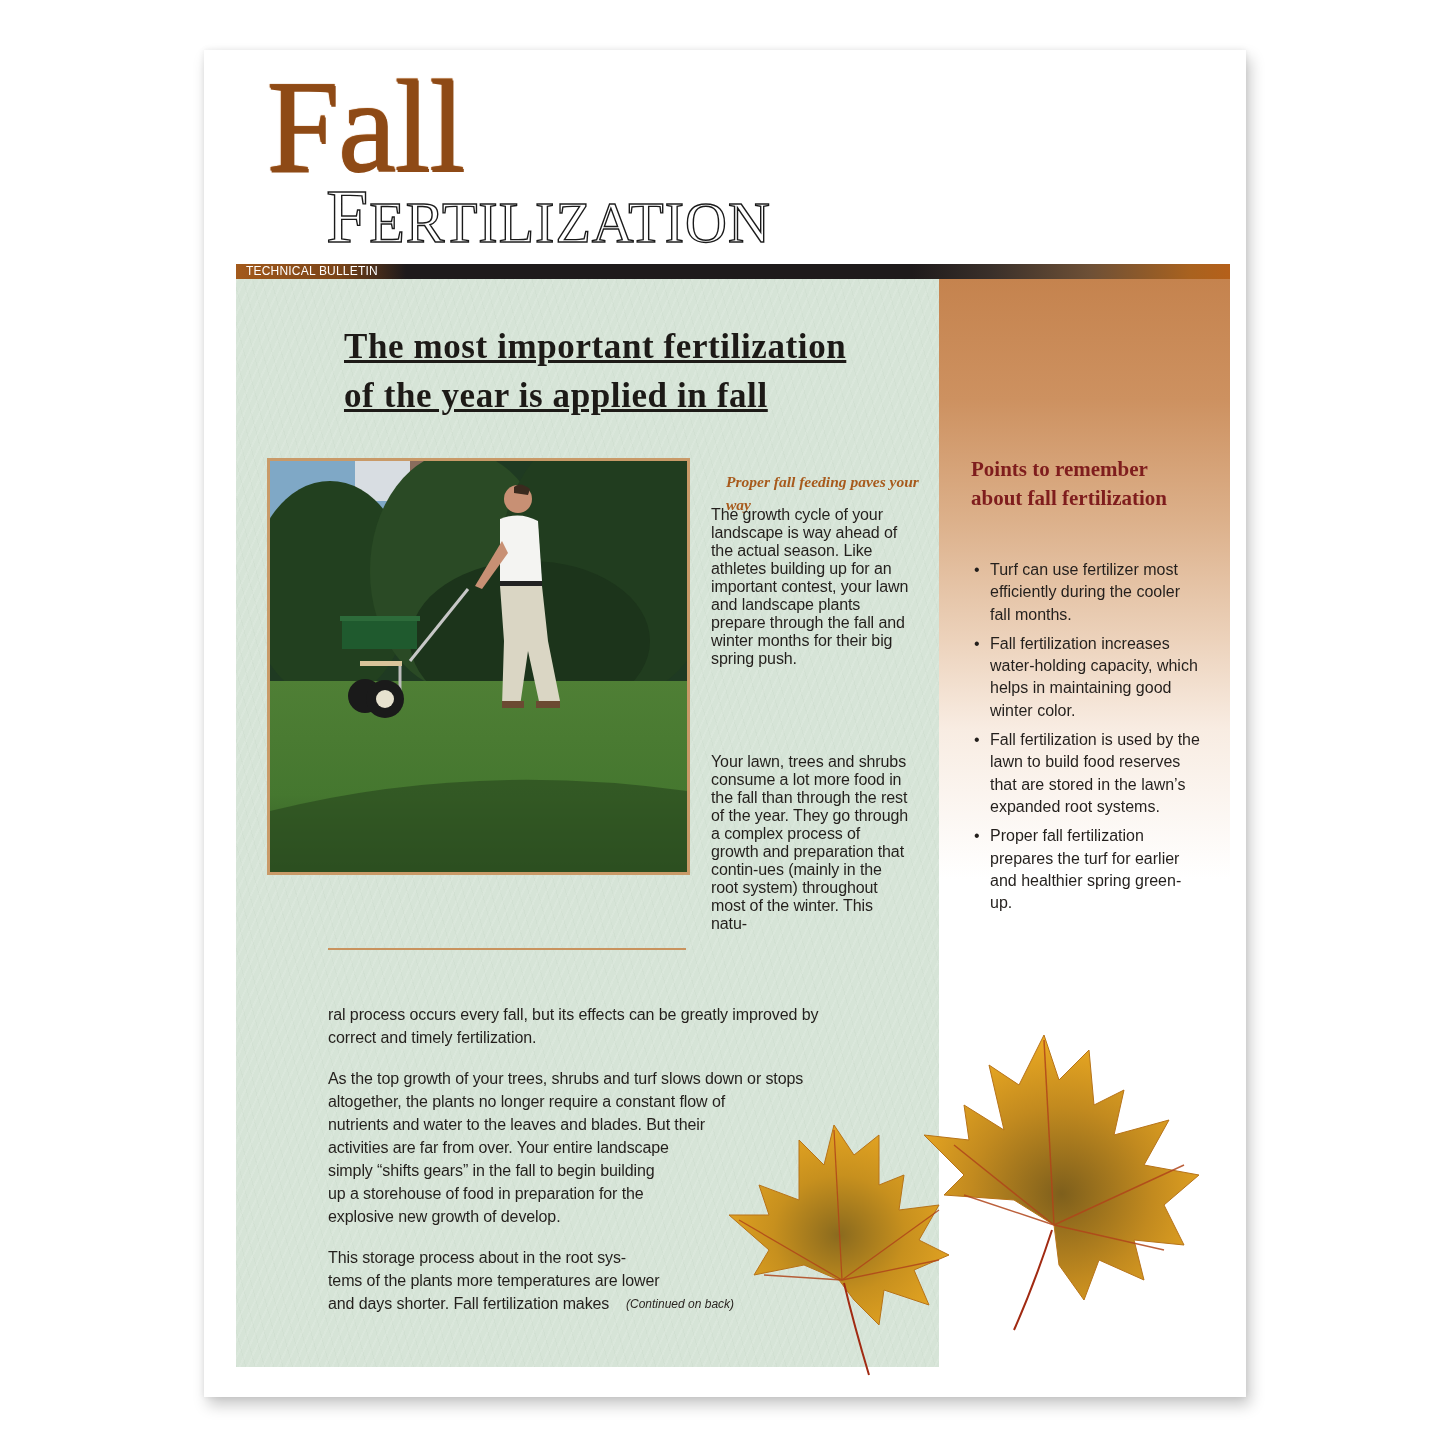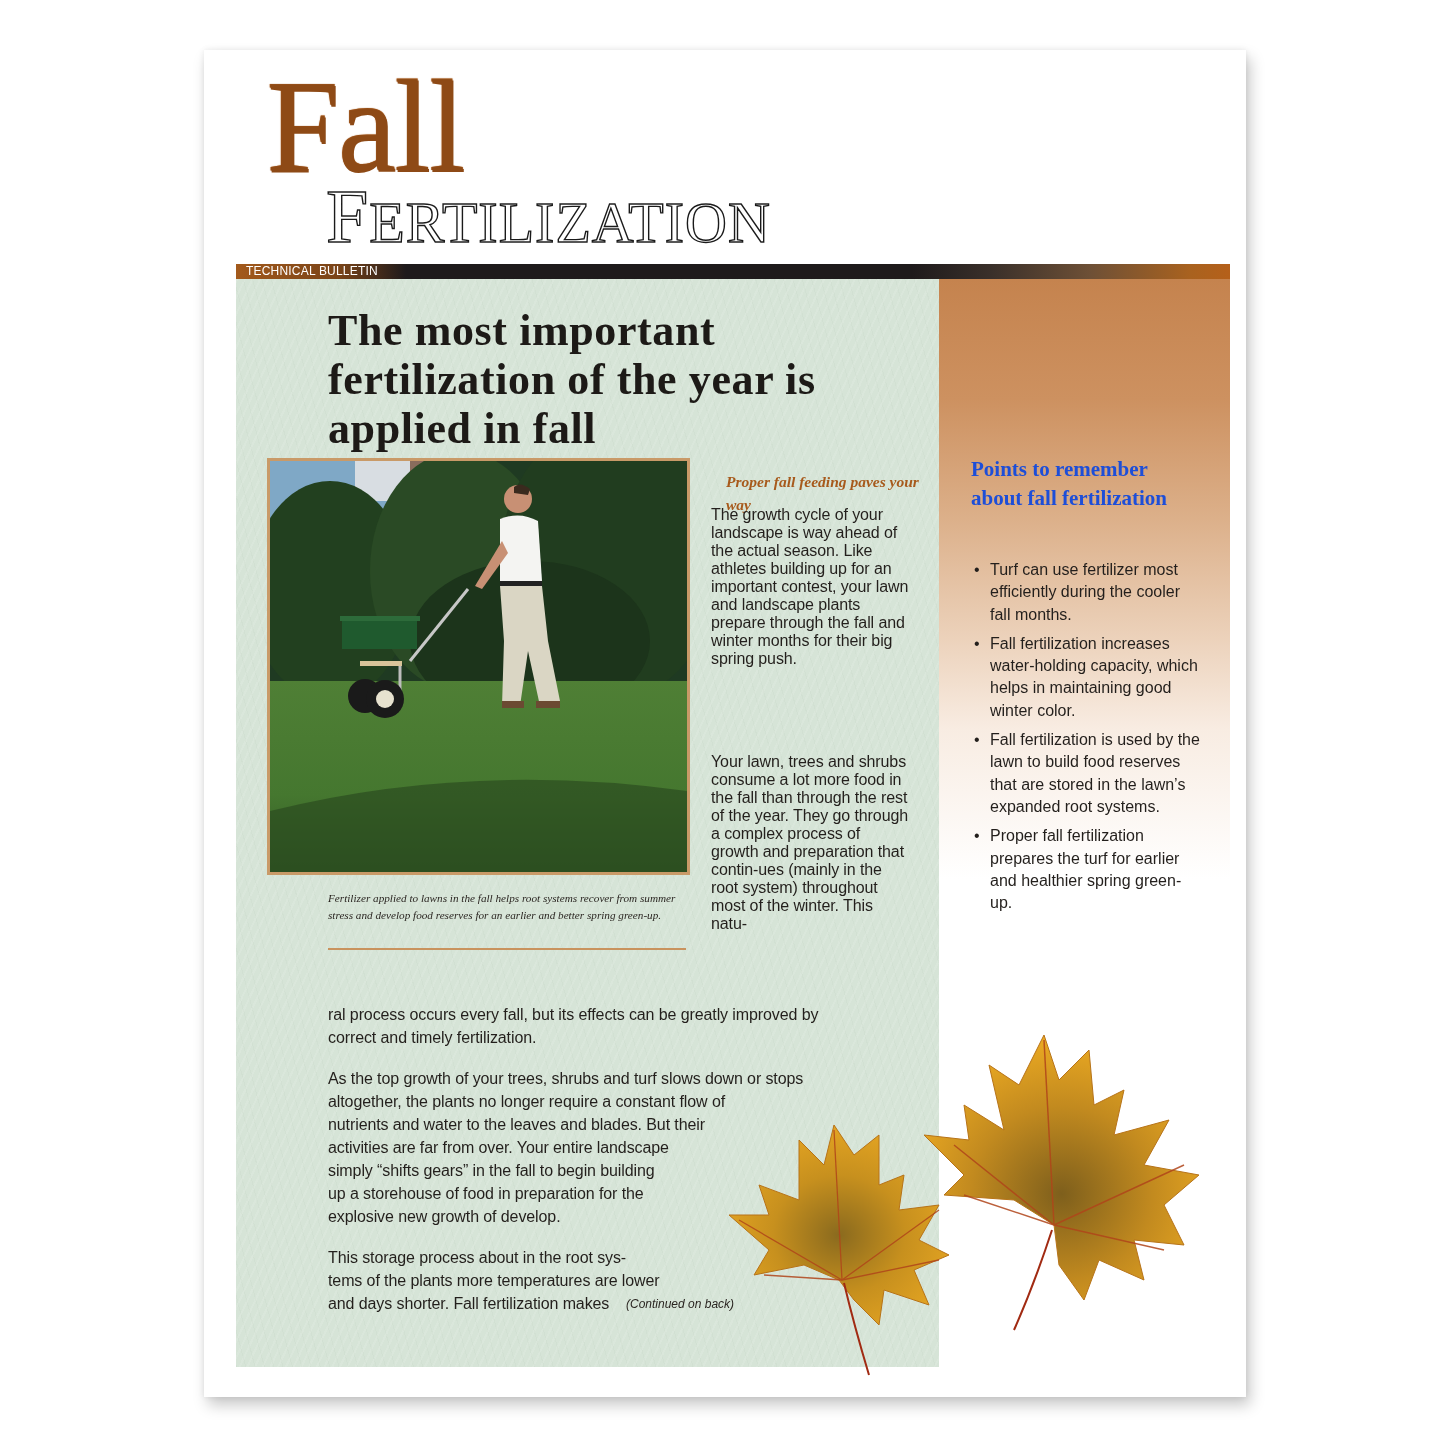--- a/index.html
+++ b/index.html
@@ -54,22 +54,22 @@
       #d6e4d7;
   }
   
   .sidebar {
     position: absolute; left: 735px; top: 229px; width: 291px; height: 600px;
     background: linear-gradient(180deg, #c5834e 0%, #cd9160 20%, #dcb08a 40%, #ecd2bb 60%, #f8ece2 75%, #ffffff 100%);
   }
 
   .headline {
     position: absolute; left: 124px; top: 256px; width: 520px;
-    font-family: "Liberation Serif", serif; font-weight: bold; font-size: 44px; line-height: 49px;
-    color: #1d1a17; letter-spacing: 0.6px; margin: 0;
+    font-family: "Liberation Serif", serif; font-weight: bold; font-size: 35px; line-height: 49px;
+    color: #1d1a17; letter-spacing: 0.6px; margin: 16px; text-decoration: underline;
   }
 
   
   .photo {
     position: absolute; left: 63px; top: 408px; width: 417px; height: 411px;
     border: 3px solid #c99a68; overflow: hidden;
     background: linear-gradient(180deg, #2e4a2b 0%, #243d22 40%, #3d6a2f 55%, #4c7b33 75%, #3a632a 100%);
   }
   .photo svg { display: block; width: 100%; height: 100%; }
 
@@ -94,21 +94,21 @@
   .col-para-1 { position: absolute; left: 507px; top: 456px; width: 200px; }
   .col-para-2 { position: absolute; left: 507px; top: 703px; width: 200px; }
   .col-line { position: absolute; left: 124px; white-space: nowrap; }
   .continued {
     position: absolute; left: 422px; top: 1247px; font-size: 12px; font-style: italic; color: #2b2622;
   }
 
   .side-title {
     position: absolute; left: 767px; top: 405px; width: 220px;
     font-family: "Liberation Serif", serif; font-weight: bold; font-size: 21px; line-height: 29px;
-    color: #1d4ed8; margin: 0;
+    color: #7f1d1d; margin: 0;
   }
   .side-list { position: absolute; left: 768px; top: 509px; width: 230px; margin: 0; padding: 0; list-style: none; }
   .side-list li {
     position: relative; padding-left: 18px; margin-bottom: 7px;
     font-size: 16px; line-height: 22.3px; color: #231f1c;
   }
   .side-list li .bullet { position: absolute; left: 2px; top: 0; }
 
   .leaves { position: absolute; left: 510px; top: 975px; width: 510px; height: 360px; }
 </style>
@@ -163,21 +163,20 @@
       <path d="M244 26 Q250 20 260 28 L258 34 L244 32 Z" fill="#3a2a1e"></path>
       <path d="M230 58 Q250 50 268 60 L272 120 L230 125 Z" fill="#f4f4f2"></path>
       <path d="M232 80 L205 125 L212 128 L238 92 Z" fill="#c89074"></path>
       <rect x="230" y="120" width="42" height="6" fill="#222"></rect>
       <path d="M230 125 L272 125 L278 180 L290 240 L270 245 L258 190 L250 245 L232 245 L234 180 Z" fill="#dad6c4"></path>
       <rect x="232" y="240" width="22" height="7" fill="#6b4a32"></rect>
       <rect x="266" y="240" width="24" height="7" fill="#6b4a32"></rect>
     </svg>
   </div>
 
-  <p class="caption">Fertilizer applied to lawns in the fall helps root systems recover from summer stress and develop food reserves for an earlier and better spring green-up.</p>
   <div class="caption-rule"></div>
 
   <p class="subhead">Proper fall feeding paves your way</p>
   <p class="body-text col-para-1">The growth cycle of your landscape is way ahead of the actual season. Like athletes building up for an important contest, your lawn and landscape plants prepare through the fall and winter months for their big spring push.</p>
   <p class="body-text col-para-2">Your lawn, trees and shrubs consume a lot more food in the fall than through the rest of the year. They go through a complex process of growth and preparation that contin-ues (mainly in the root system) throughout most of the winter. This natu-</p>
 
   <p class="body-text col-line" style="top:956px">ral process occurs every fall, but its effects can be greatly improved by</p>
   <p class="body-text col-line" style="top:979px">correct and timely fertilization.</p>
   <p class="body-text col-line" style="top:1020px">As the top growth of your trees, shrubs and turf slows down or stops</p>
   <p class="body-text col-line" style="top:1043px">altogether, the plants no longer require a constant flow of</p>

